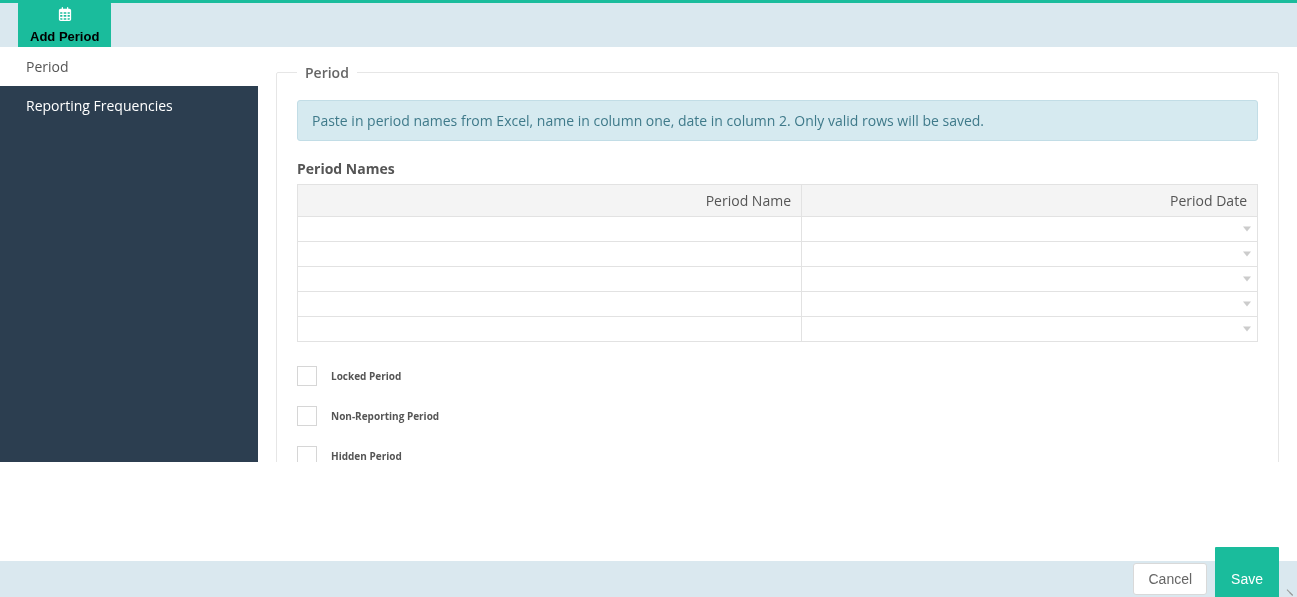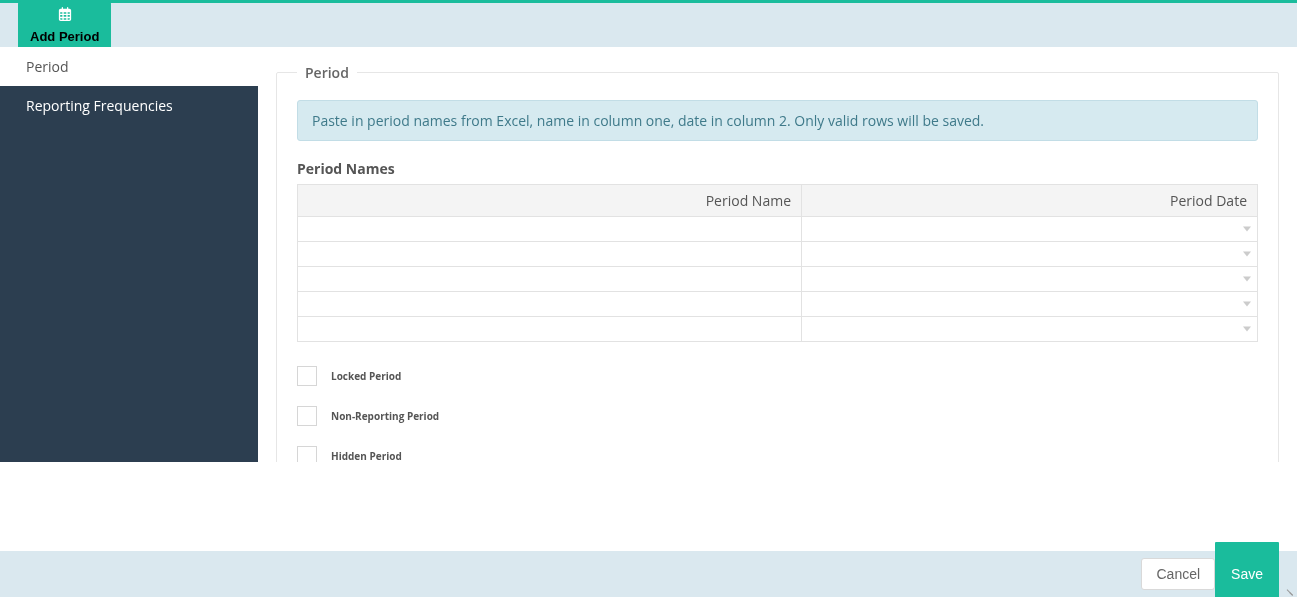--- a/index.html
+++ b/index.html
@@ -153,27 +153,27 @@
     .checkbox-label {
       font-weight: 700;
       color: #555;
       font-size: 10px;
     }
     .footer-bar {
       position: absolute;
       bottom: 0;
       left: 0;
       right: 0;
-      height: 46px;
+      height: 36px;
       background: #dae8ef;
       display: flex;
       justify-content: flex-end;
       align-items: center;
       padding: 0 18px;
-      gap: 0;
+      gap: 8px;
     }
     .btn-cancel {
       background: #fff;
       color: #666;
       border: 1px solid #d9d9d9;
       border-radius: 3px;
       padding: 7px 14px;
       font-size: 14px;
       cursor: pointer;
     }

